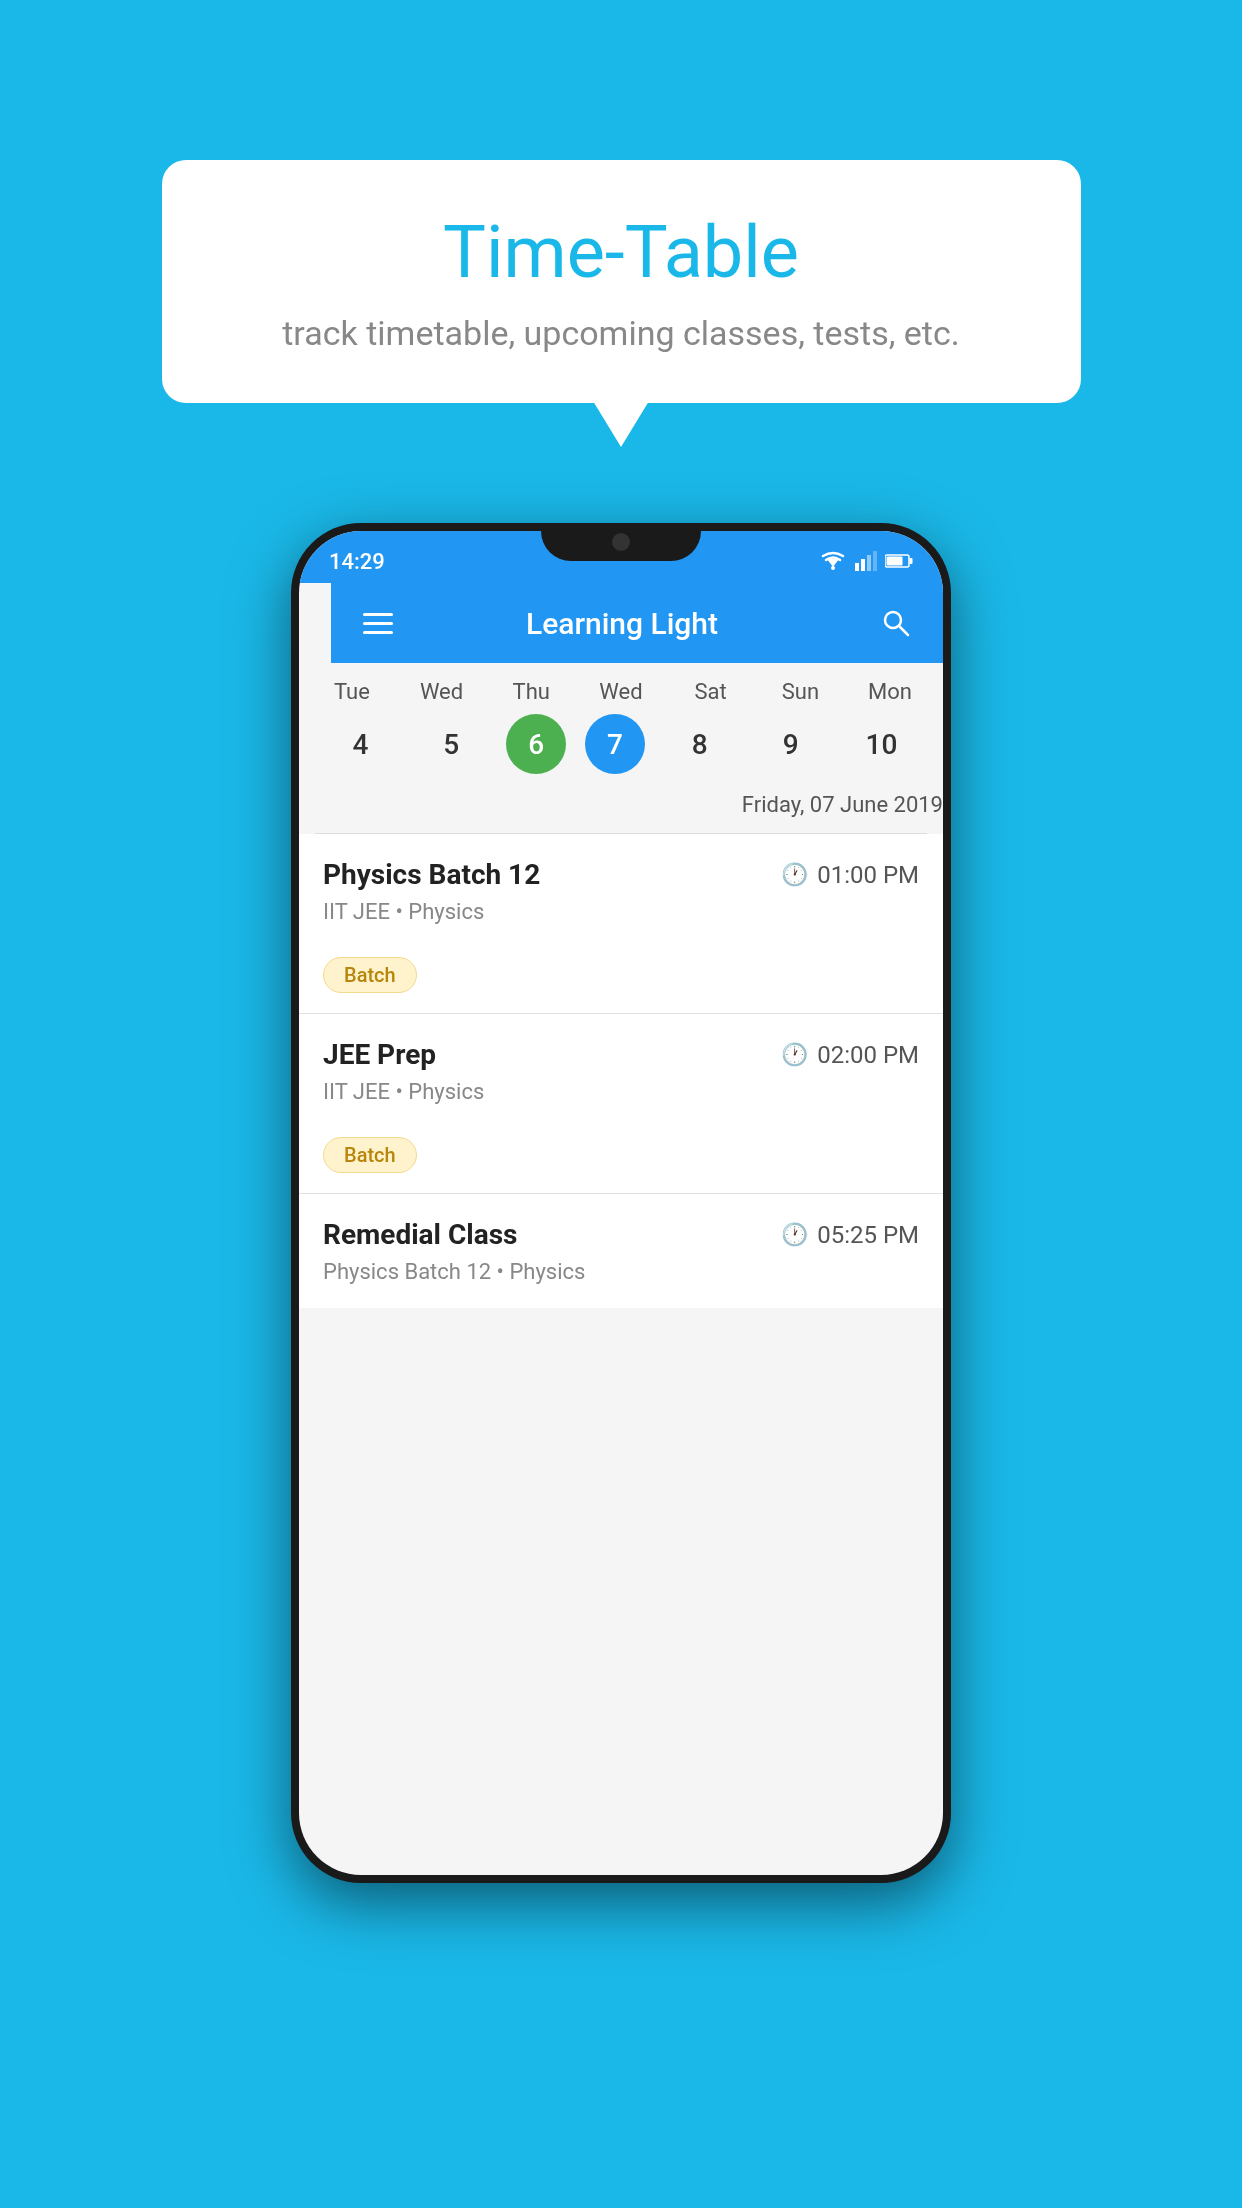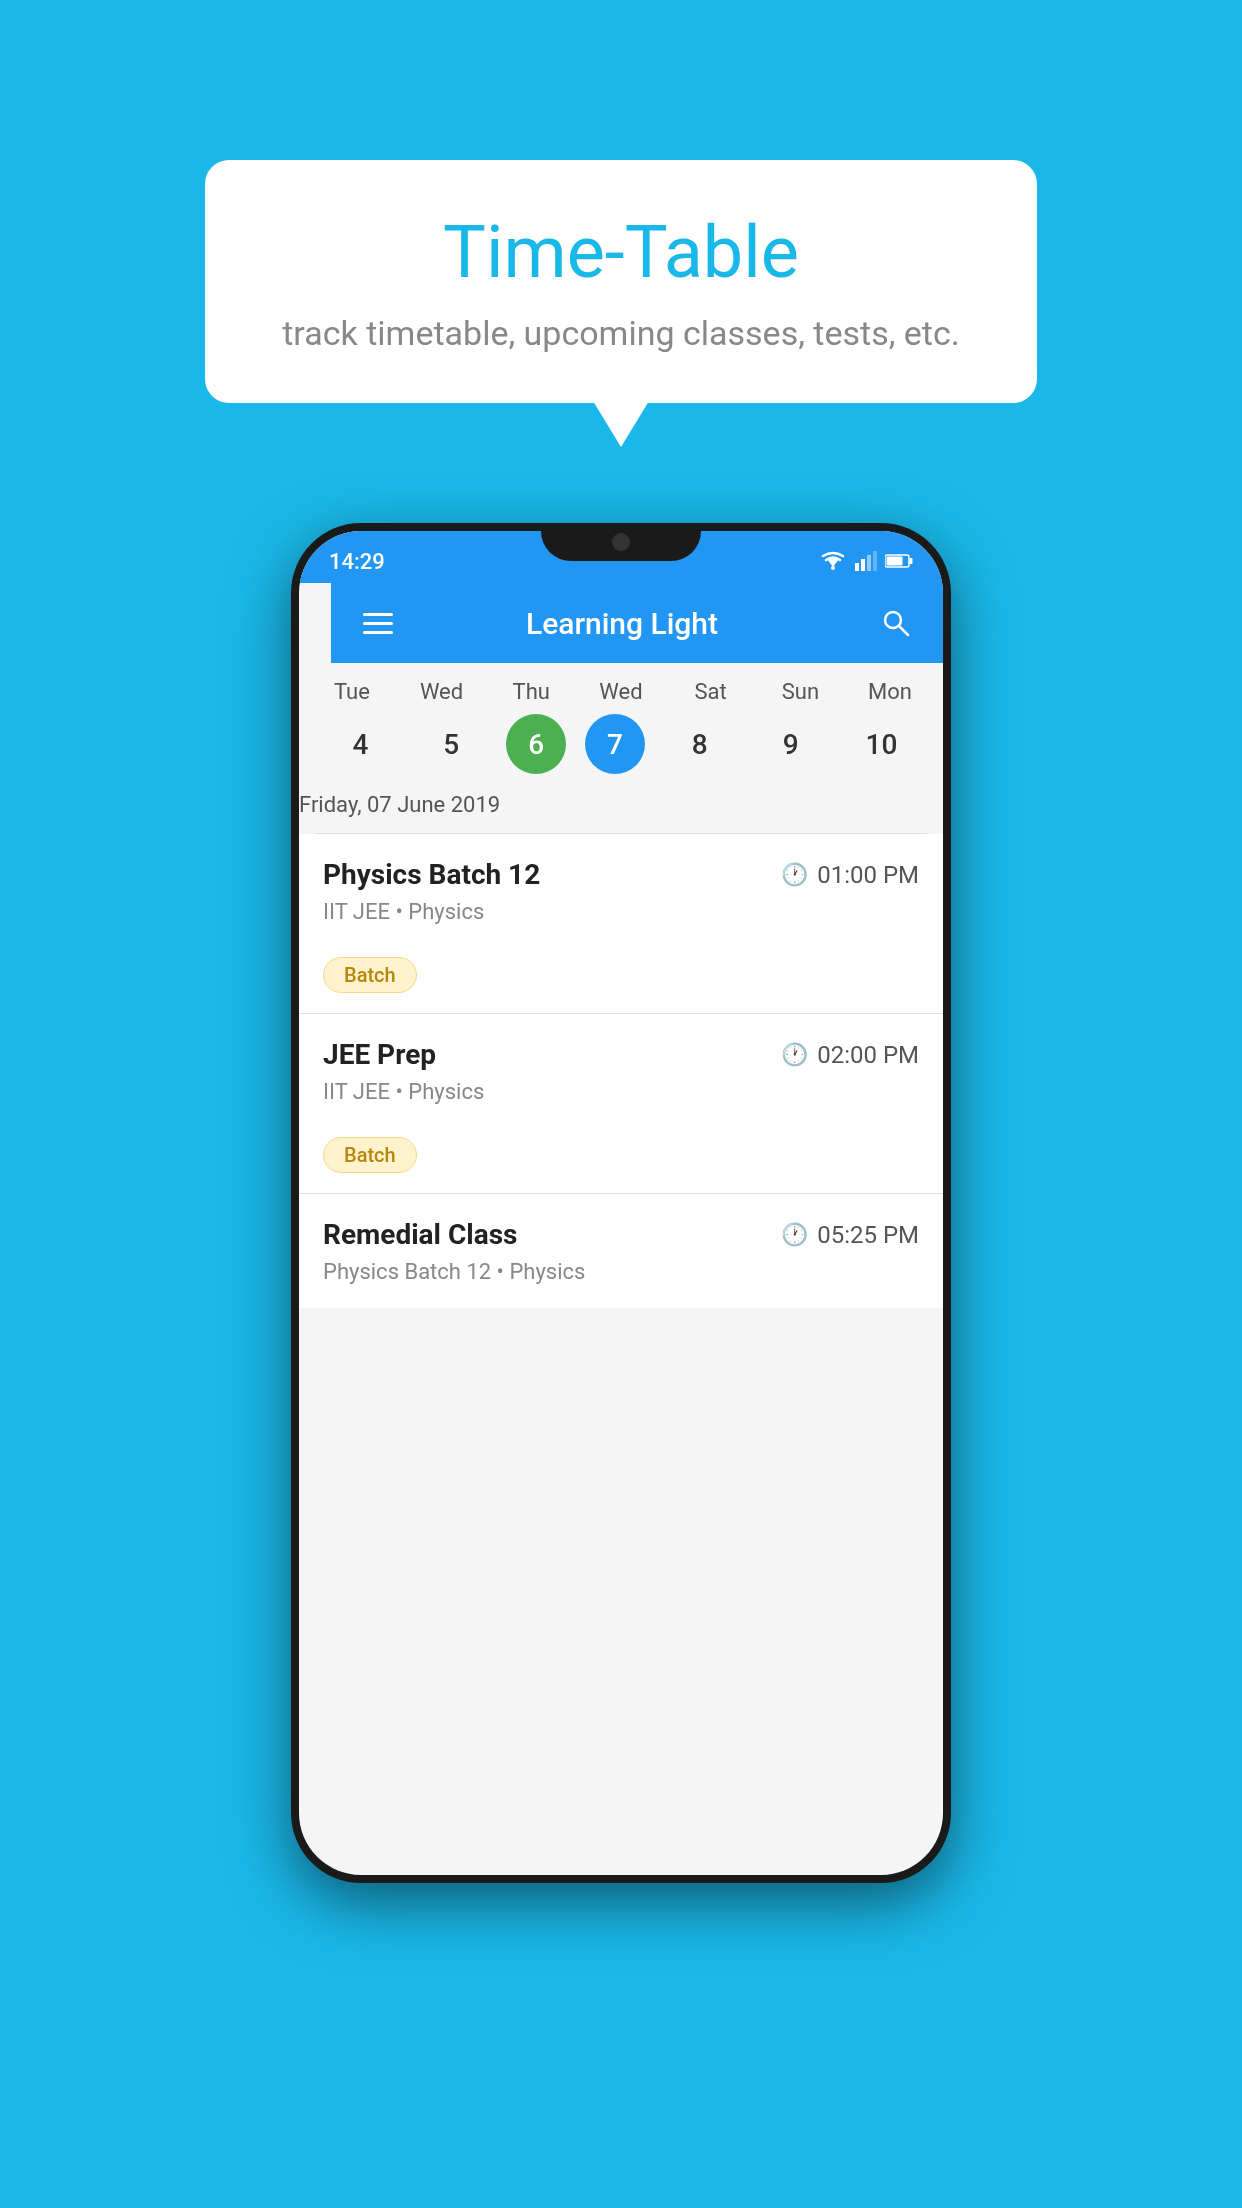--- a/index.html
+++ b/index.html
@@ -15,21 +15,21 @@
       font-family: 'Roboto', Arial, sans-serif;
       overflow: hidden;
     }
 
     
     .speech-bubble-container {
       margin-top: 160px;
       display: flex;
       flex-direction: column;
       align-items: center;
-      width: 832px;
+      width: 919px;
     }
 
     .speech-bubble {
       background: white;
       border-radius: 24px;
       padding: 50px 60px 50px 60px;
       text-align: center;
       width: 100%;
       position: relative;
     }
@@ -242,21 +242,21 @@
 
     .day-num.selected {
       background: #2196f3;
       color: white;
       border-radius: 50%;
       width: 60px;
       height: 60px;
     }
 
     .selected-date-label {
-      text-align: left;
+      text-align: right;
       font-size: 22px;
       color: #555;
       padding: 8px 0 16px 0;
     }
 
     
     .divider {
       height: 1px;
       background: #ddd;
       margin: 0 16px;

